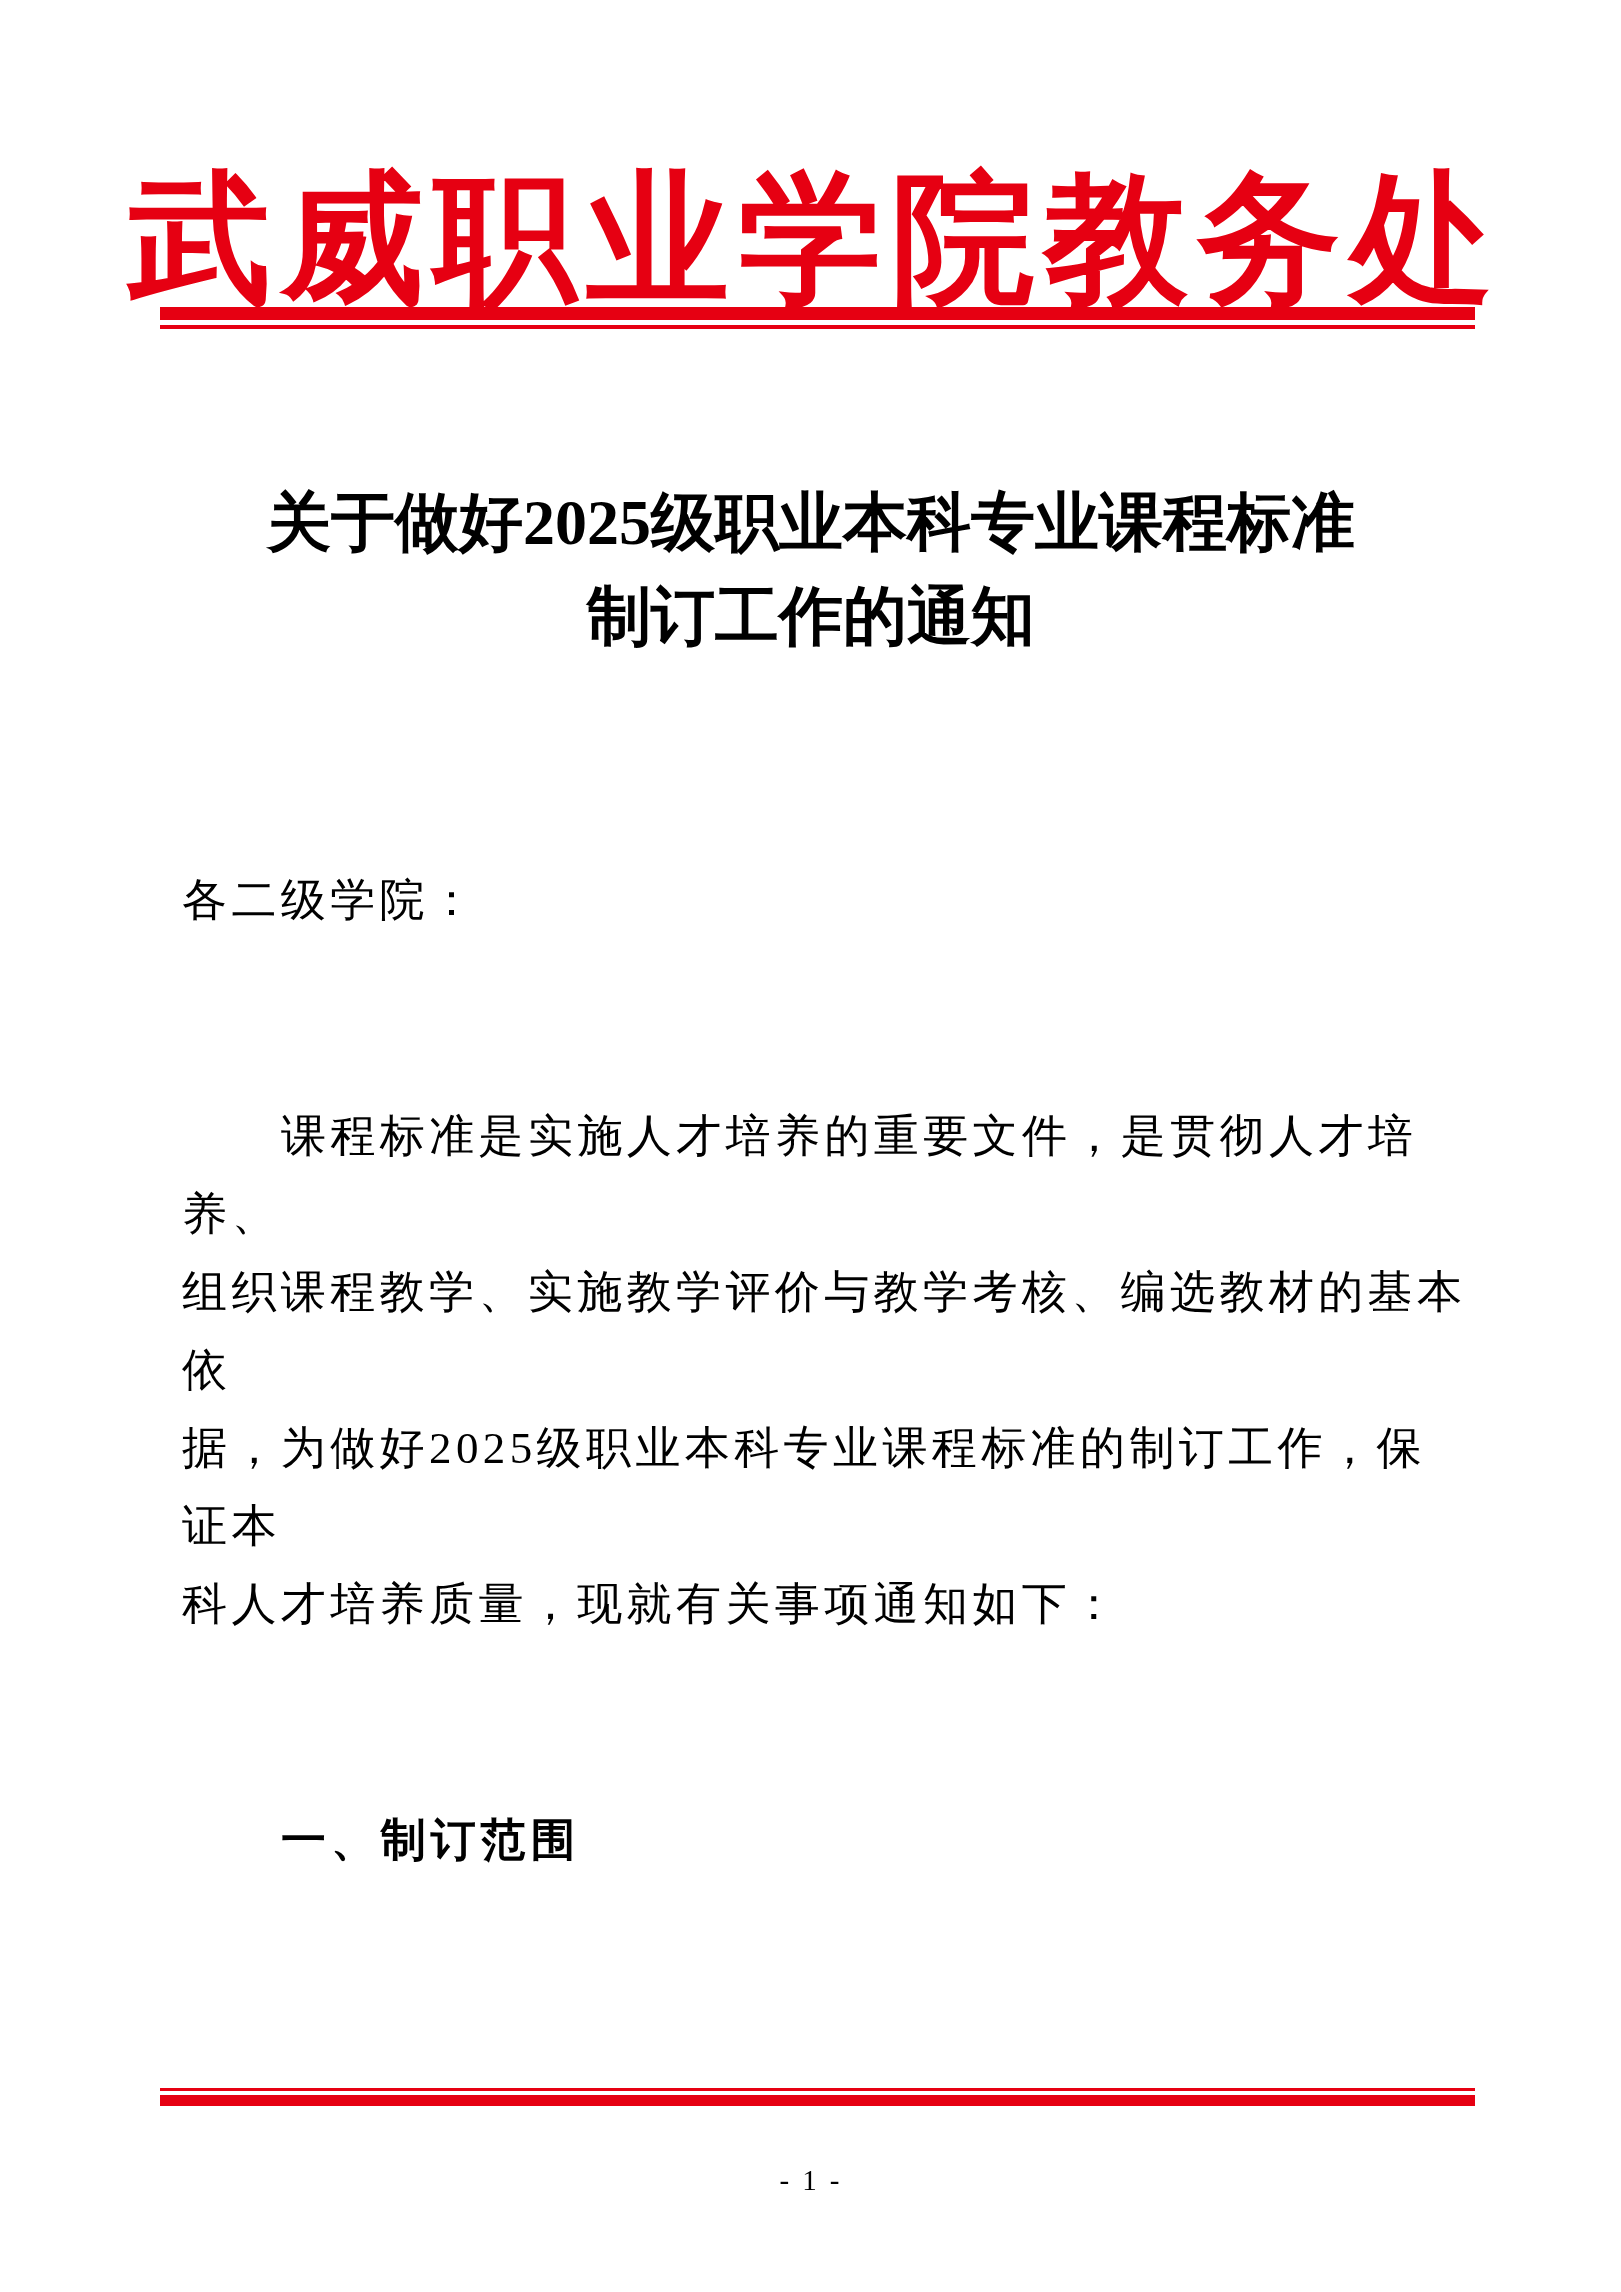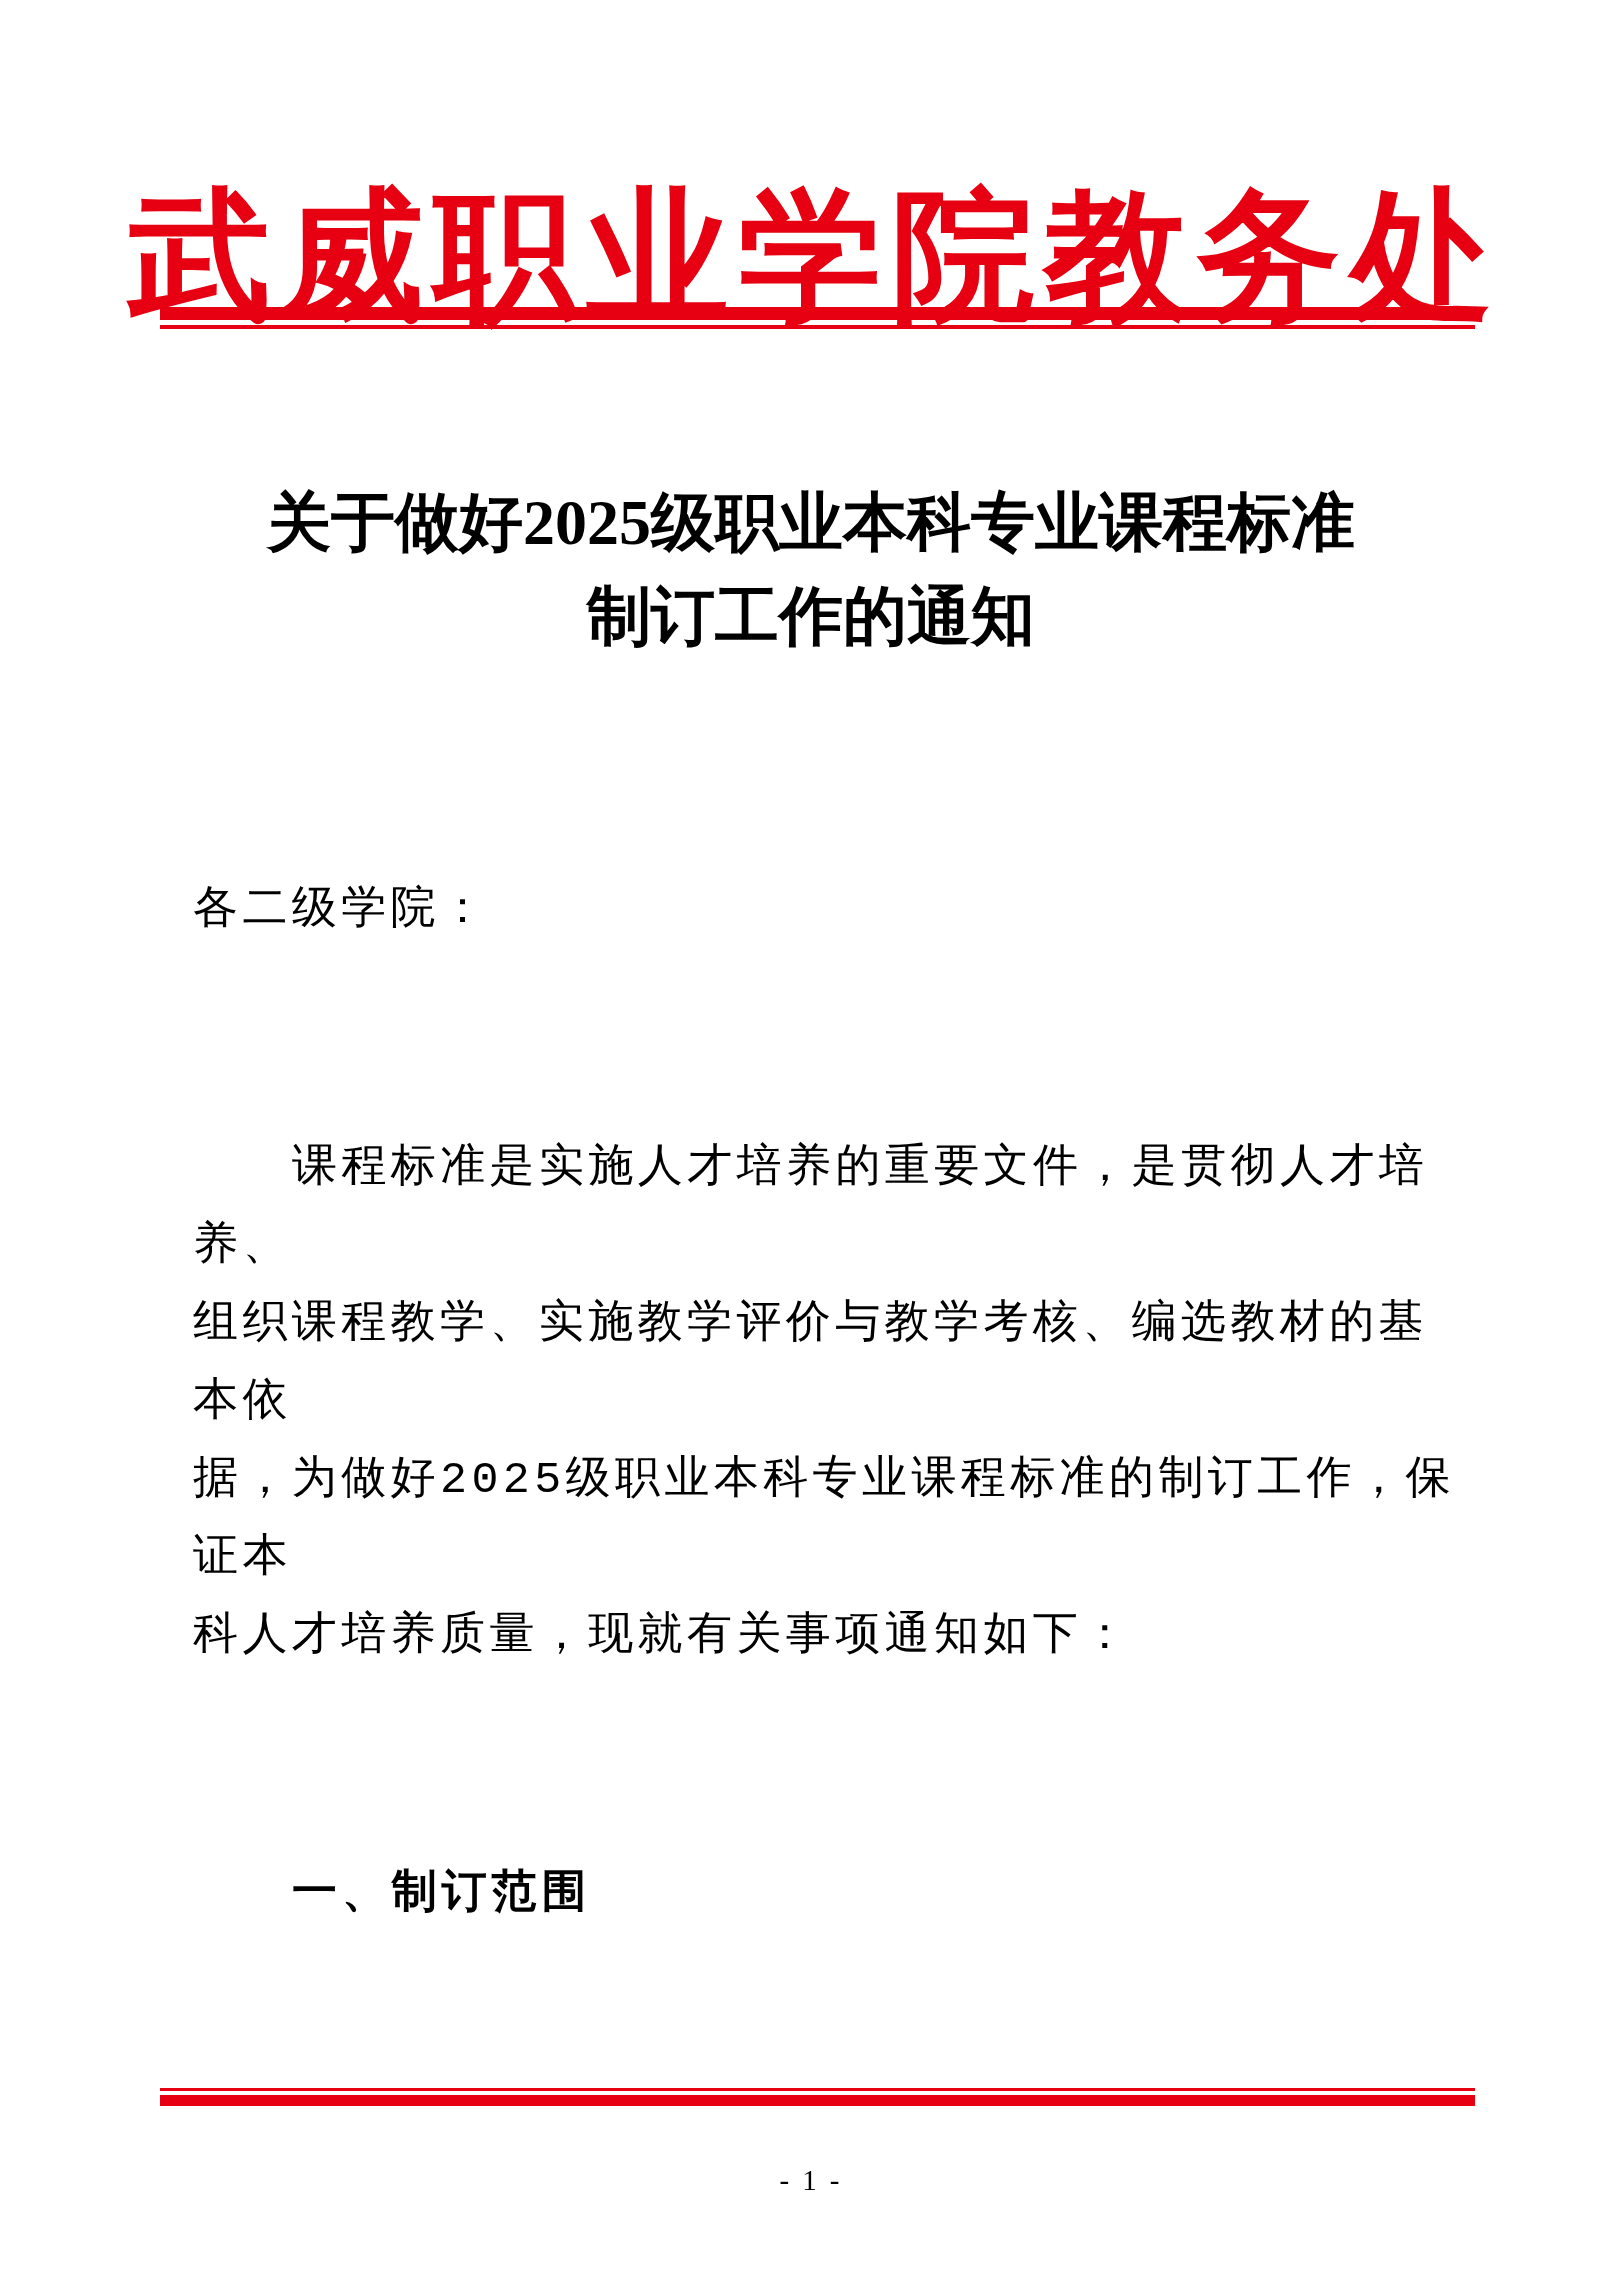--- a/index.html
+++ b/index.html
@@ -29,21 +29,20 @@
     box-sizing:border-box;
     text-align:center;
     font-family:"Liberation Serif","DejaVu Serif",serif;
     font-weight:bold;
     font-size:143px;
     line-height:147px;
     color:var(--red);
     letter-spacing:9.8px;
     padding-left:9.8px;
     white-space:nowrap;
-    margin-top:17px;
   }
   .rule{
     position:absolute;
     left:160px;
     width:1315px;
     background:var(--red);
   }
   .rule-top-thick{ top:307px; height:12.7px; }
   .rule-top-thin { top:325px; height:3.9px;  }
   .rule-bottom-thin { top:2088px; height:2.9px;  }
@@ -68,23 +67,22 @@
     position:absolute;
     top:704px;
     left:181px;
     width:1294px;
     font-size:45px;
     line-height:78px;
     letter-spacing:4.4px;
     white-space:pre-line;
   }
   .doc-body p{
-    margin:12px;
+    margin:1px;
     padding:0;
-    font-family:Liberation Mono, monospace;
   }
   .indent{
     text-indent:99px;
   }
   .heading{
     font-family:"Liberation Sans","DejaVu Sans",sans-serif;
     font-weight:bold;
     letter-spacing:4.9px;
   }
 

